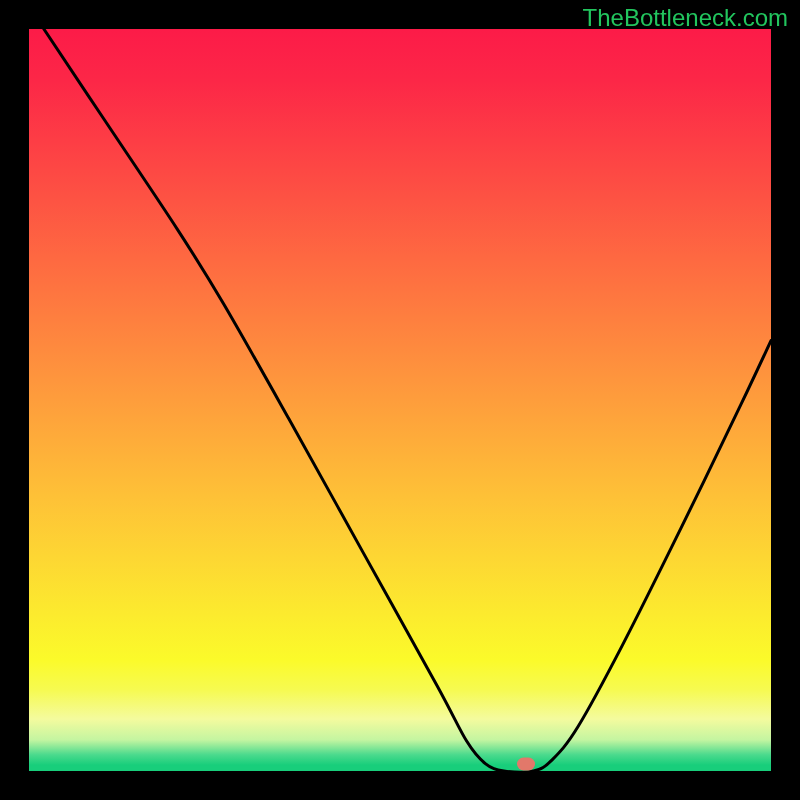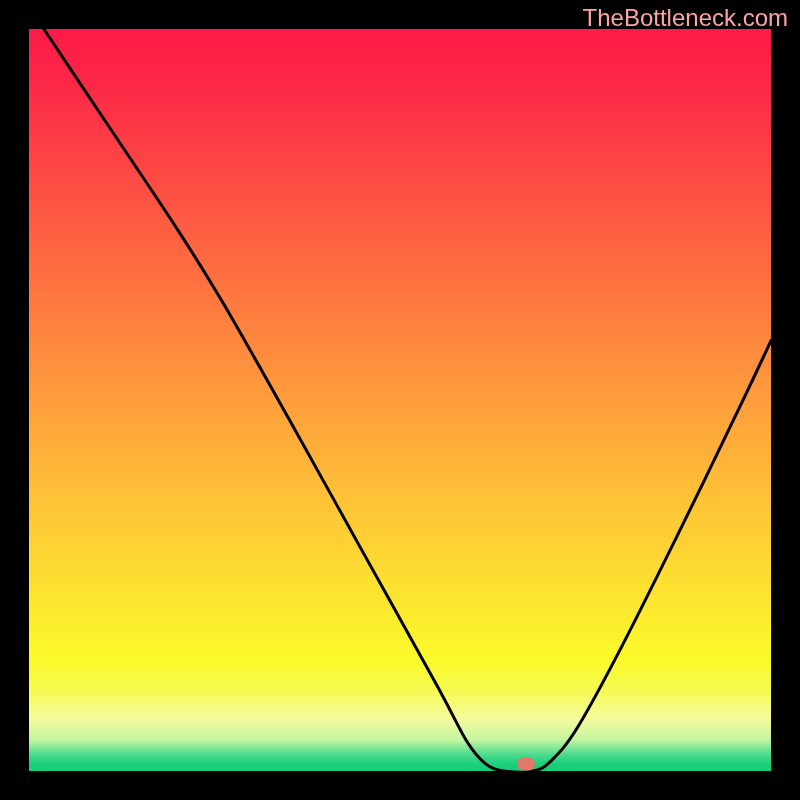--- a/index.html
+++ b/index.html
@@ -15,21 +15,21 @@
     left: 0;
     top: 0;
     width: 800px;
     height: 800px;
     background: #000;
   }
   .watermark {
     position: absolute;
     top: 4px;
     right: 12px;
-    color: #fca5a5;
+    color: #22c55e;
     font-family: Arial, Helvetica, sans-serif;
     font-size: 24px;
     font-weight: 400;
     letter-spacing: 0px;
   }
   .plot {
     position: absolute;
     left: 29px;
     top: 29px;
     width: 742px;

